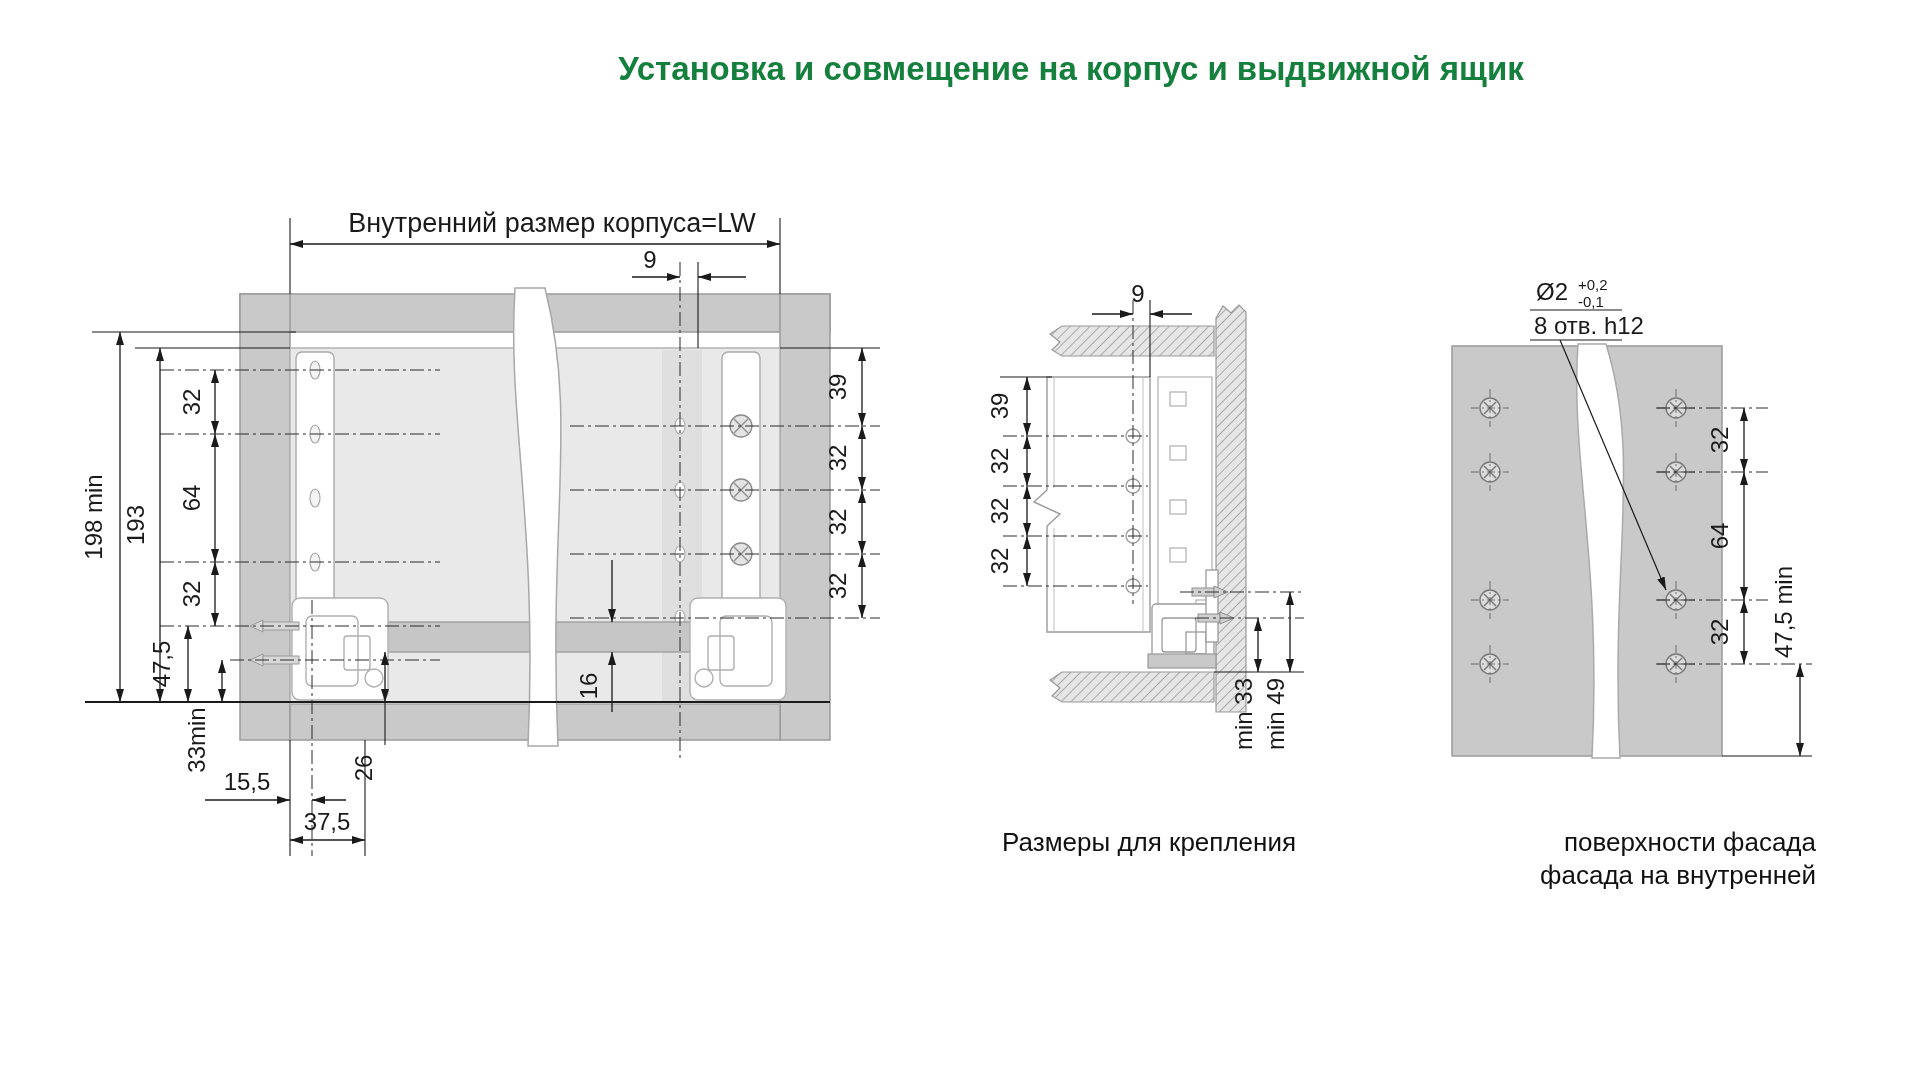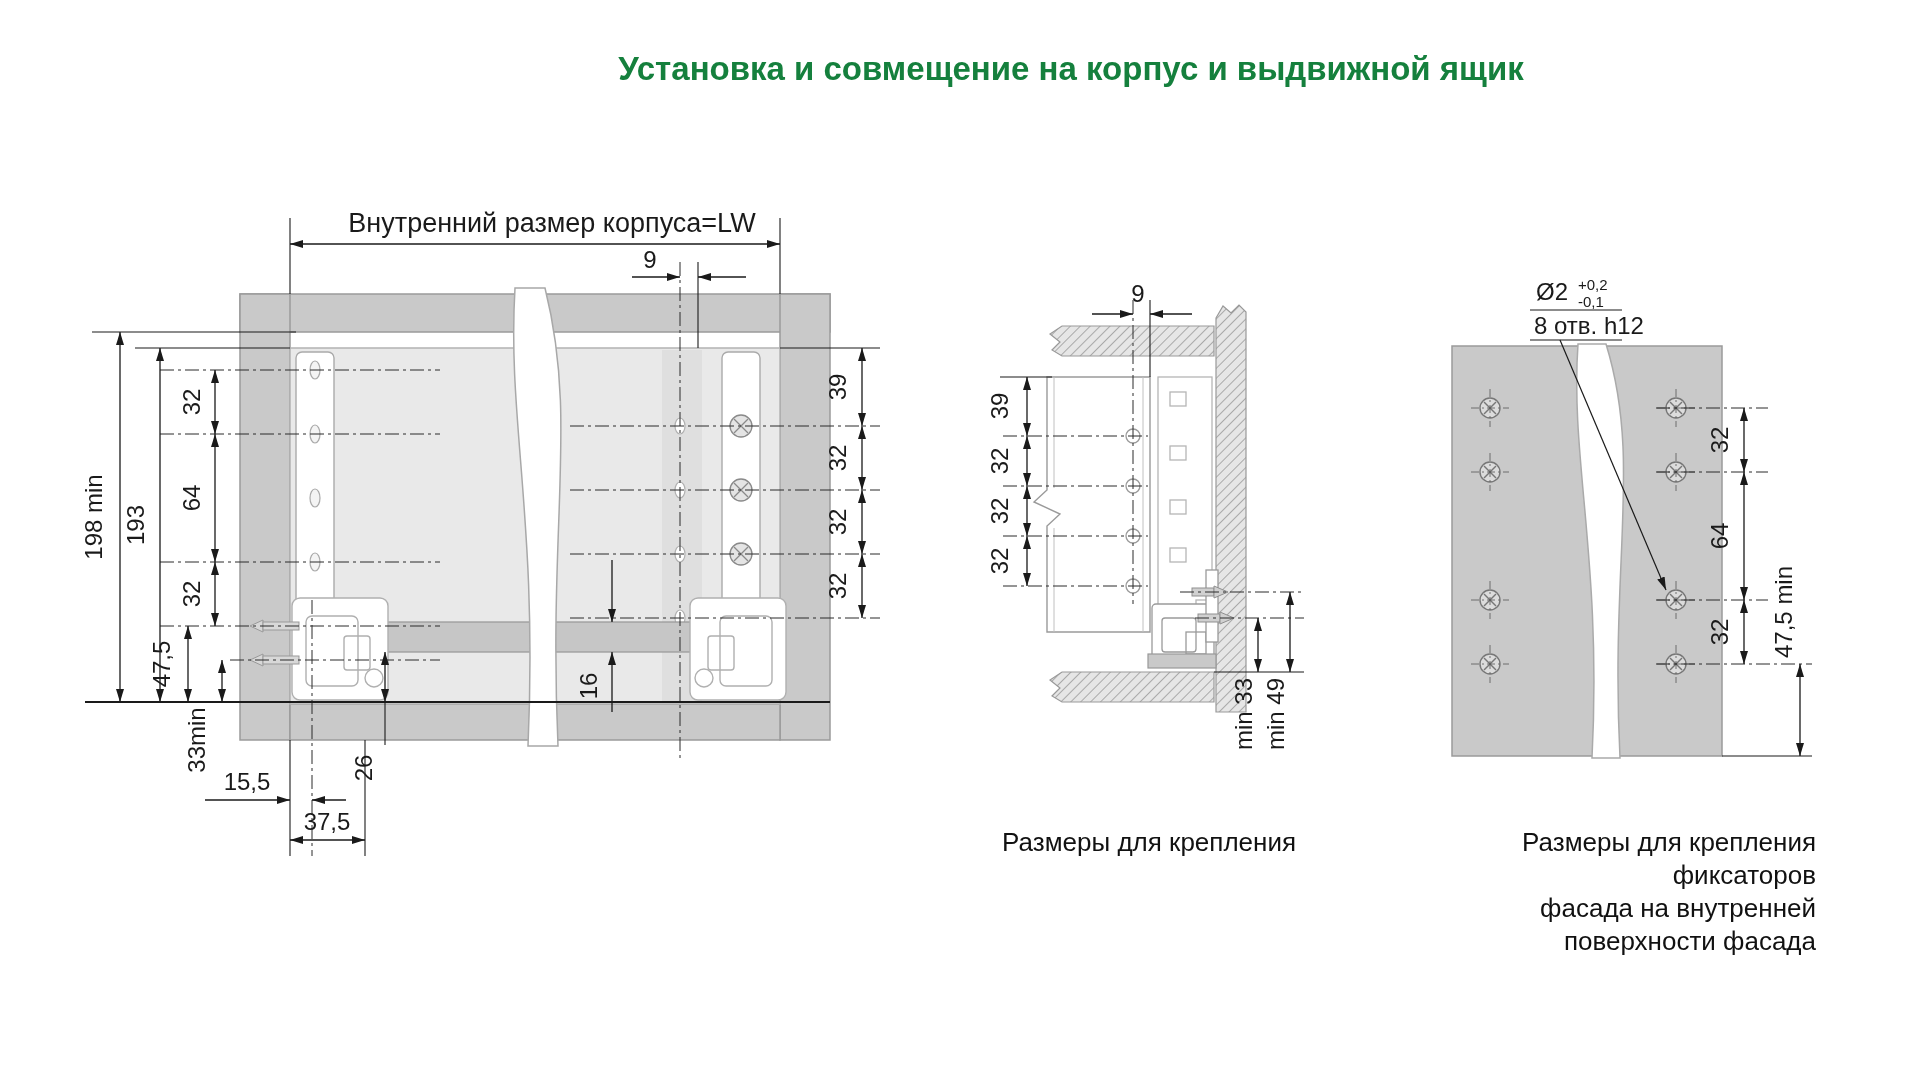--- a/index.html
+++ b/index.html
@@ -344,16 +344,15 @@
       <text x="1792" y="658" transform="rotate(-90 1792 658)">47,5 min</text>
     </g>
   </g>
 </svg>
 
 <div class="caption mid">
   <div>Размеры для крепления</div>
 </div>
 
 <div class="caption right">
-  <div>Размеры для крепления фиксаторов</div>
+  <div>поверхности фасада</div>
   <div>фасада на внутренней</div>
-  <div>поверхности фасада</div>
 </div>
 
 </body></html>

